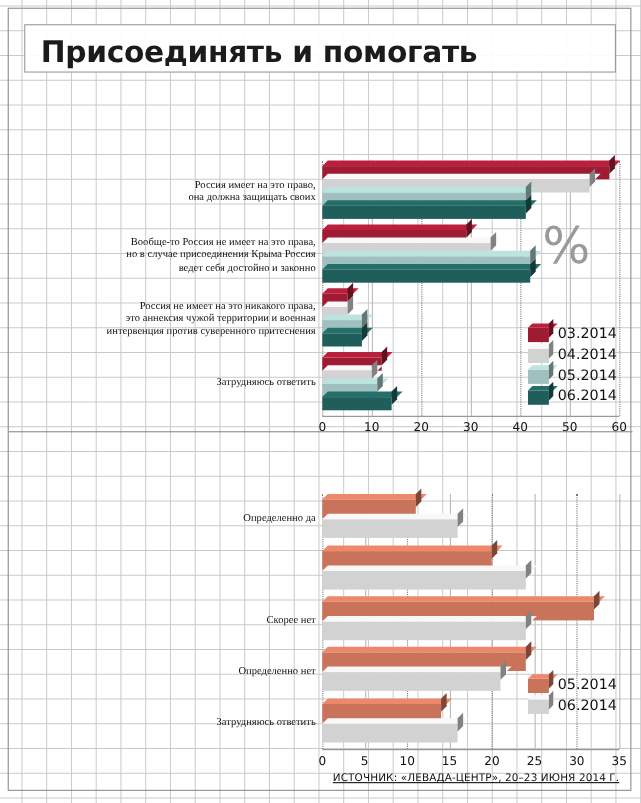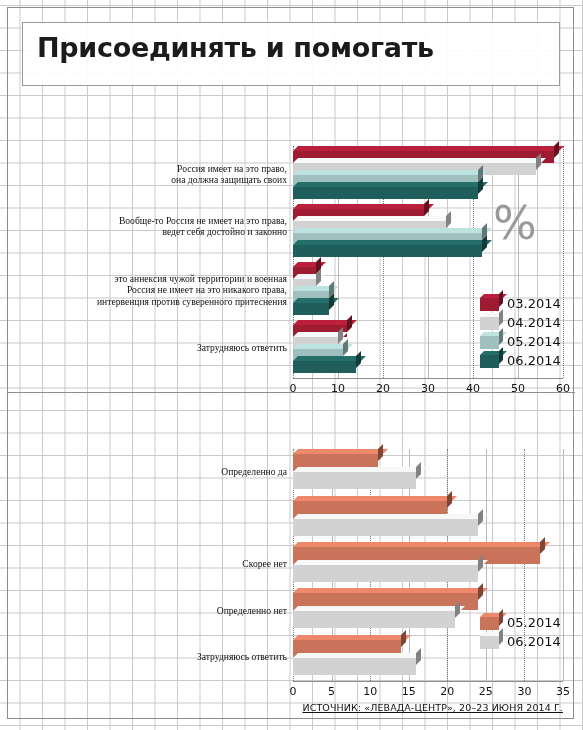--- a/index.html
+++ b/index.html
@@ -22,21 +22,21 @@
   }
   #frame{
     position:absolute;left:7px;top:7px;width:567px;height:712px;
     border:1px solid #8d8d8d;
     box-sizing:border-box;
   }
   .panel{position:absolute;box-sizing:border-box;}
 
   
   #title-box{
-    left:22px;top:22px;width:538px;height:64px;
+    left:22px;top:22px;width:538px;height:44px;
     border:1px solid #9a9a9a;background:rgba(255,255,255,0.93);
   }
   #title-text{
     position:absolute;left:14px;top:9px;
     font-size:27px;font-weight:bold;color:#1b1b1b;
     letter-spacing:-0.3px;
     font-family:"DejaVu Sans", sans-serif;
     white-space:nowrap;
   }
 
@@ -191,20 +191,21 @@
       <span class="top" style="background:#bce3e0"></span>
       <span class="side" style="background:#637776"></span>
     </div>
     <div class="bar" style="left: 0px; top: 99px; width: 189px; height: 12px;">
       <span class="face" style="background:#1f5e5b"></span>
       <span class="top" style="background:#256f6b"></span>
       <span class="side" style="background:#133a38"></span>
     </div>
     <div class="catlab" style="width: 276px; left: -282px; top: 68.9px;">
       <div>Вообще-то Россия не имеет на это права,</div>
+      <div>но в случае присоединения Крыма Россия</div>
       <div>ведет себя достойно и законно</div>
     </div>
     <div class="bar" style="left: 0px; top: 121px; width: 22.5px; height: 12px;">
       <span class="face" style="background:#9e1b32"></span>
       <span class="top" style="background:#ba203b"></span>
       <span class="side" style="background:#62111f"></span>
     </div>
     <div class="bar" style="left: 0px; top: 133px; width: 22.5px; height: 12px;">
       <span class="face" style="background:#d2d2d2"></span>
       <span class="top" style="background:#f8f8f8"></span>
@@ -214,22 +215,22 @@
       <span class="face" style="background:#9fc0be"></span>
       <span class="top" style="background:#bce3e0"></span>
       <span class="side" style="background:#637776"></span>
     </div>
     <div class="bar" style="left: 0px; top: 157px; width: 36px; height: 12px;">
       <span class="face" style="background:#1f5e5b"></span>
       <span class="top" style="background:#256f6b"></span>
       <span class="side" style="background:#133a38"></span>
     </div>
     <div class="catlab" style="width: 276px; left: -282px; top: 126.9px;">
+      <div>Россия не имеет на это никакого права,</div>
       <div>это аннексия чужой территории и военная</div>
-      <div>Россия не имеет на это никакого права,</div>
       <div>интервенция против суверенного притеснения</div>
     </div>
     <div class="bar" style="left: 0px; top: 179px; width: 54px; height: 12px;">
       <span class="face" style="background:#9e1b32"></span>
       <span class="top" style="background:#ba203b"></span>
       <span class="side" style="background:#62111f"></span>
     </div>
     <div class="bar" style="left: 0px; top: 191px; width: 45px; height: 12px;">
       <span class="face" style="background:#d2d2d2"></span>
       <span class="top" style="background:#f8f8f8"></span>

